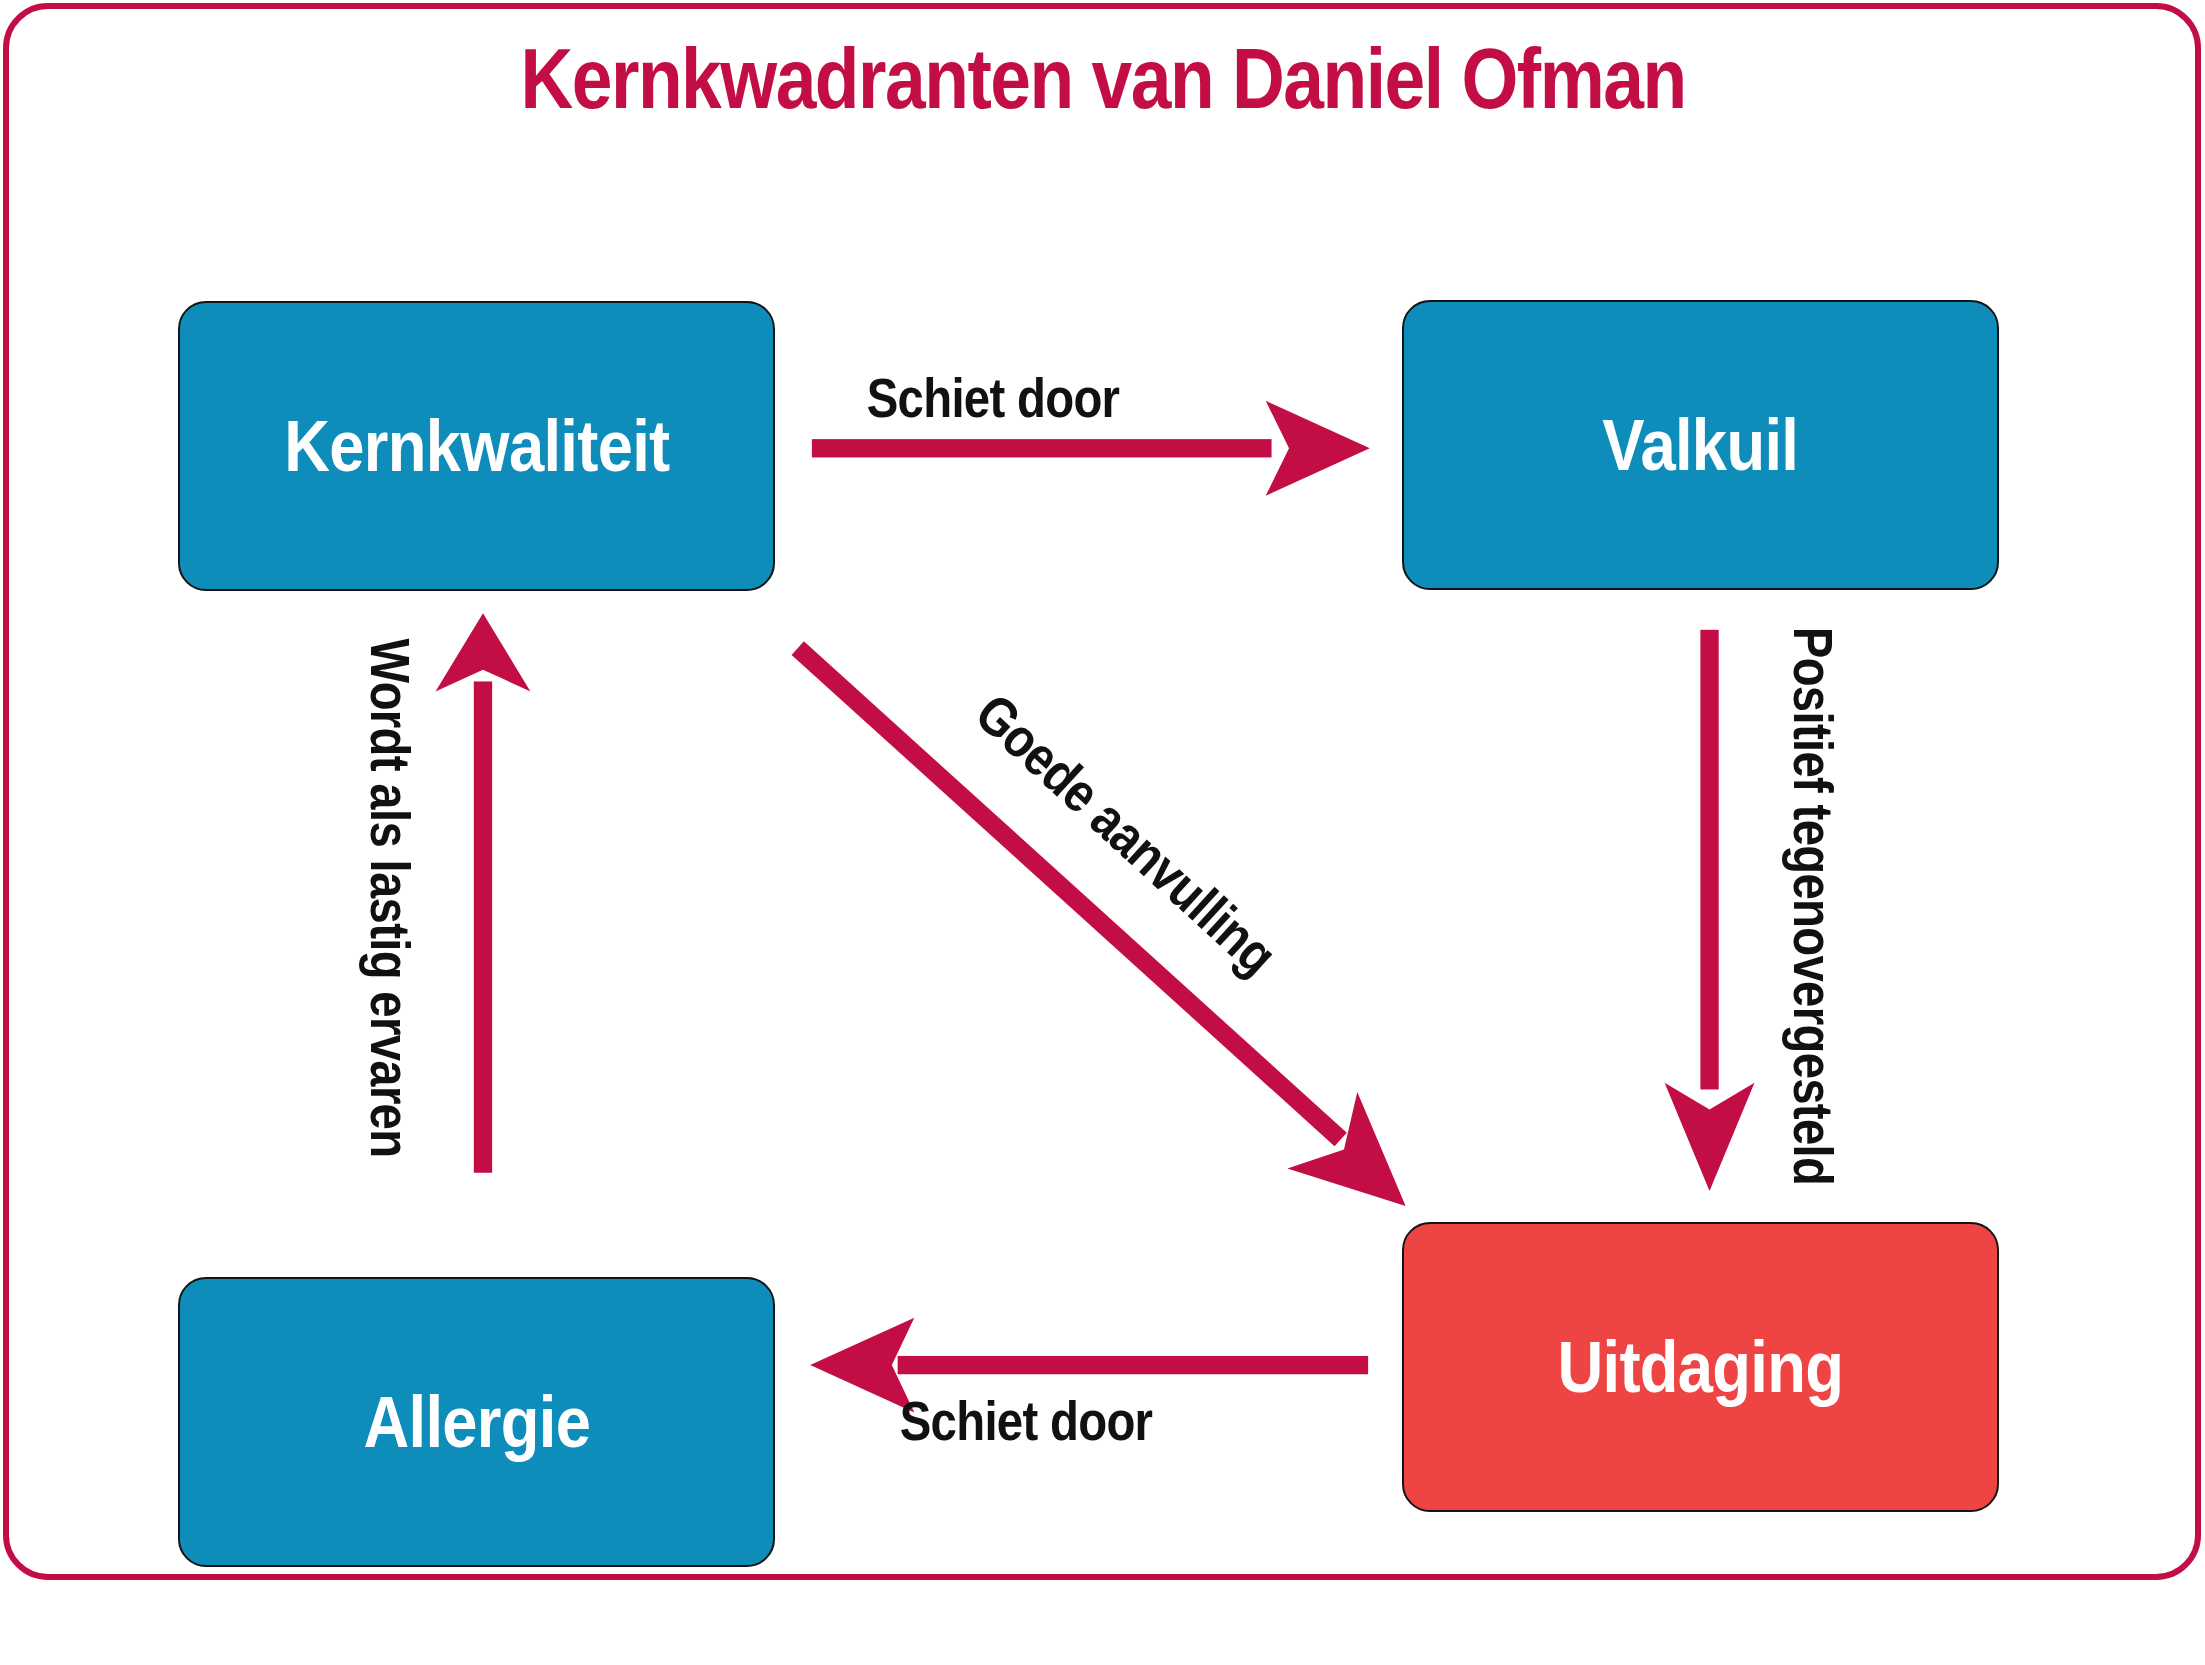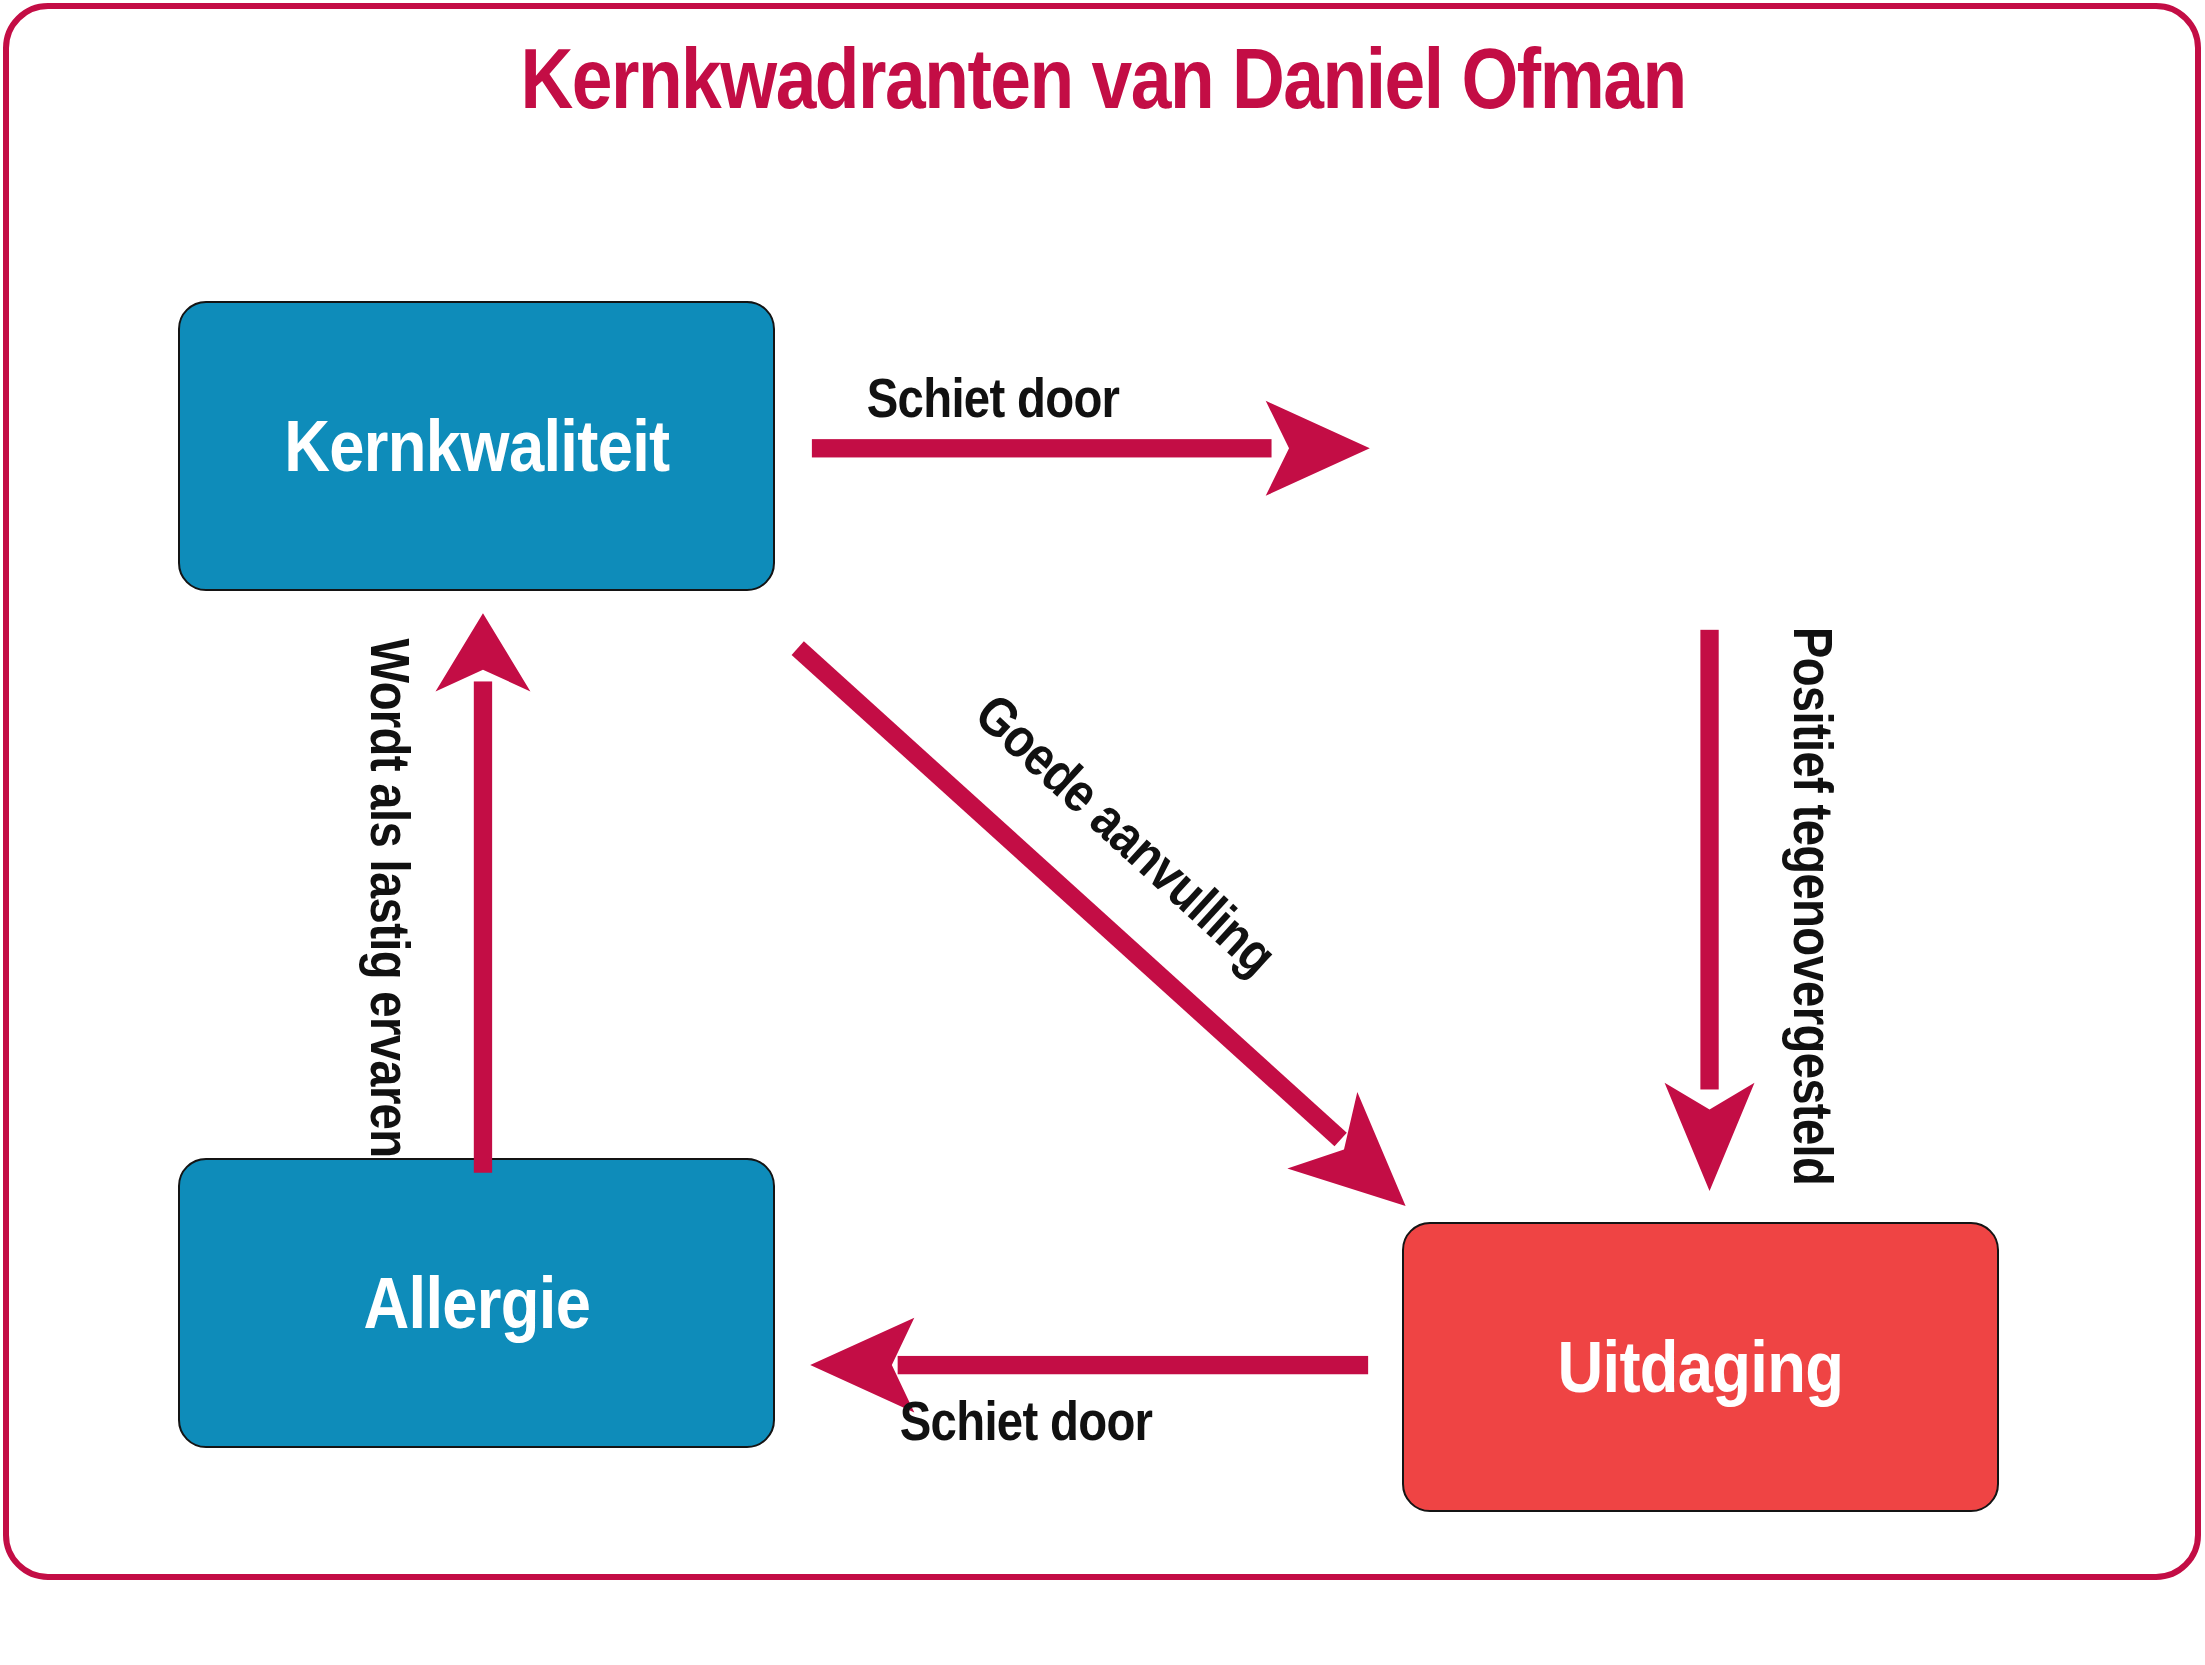--- a/index.html
+++ b/index.html
@@ -38,21 +38,21 @@
   .box-label{
     color:#ffffff;
     font-size:72px;
     font-weight:bold;
     letter-spacing:-0.8px;
     transform:scaleX(0.88);
     white-space:nowrap;
   }
   #box-kernkwaliteit{left:178px;top:301px;}
   #box-valkuil{left:1402px;top:300px;}
-  #box-allergie{left:178px;top:1158px;}
+  #box-allergie{left:178px;top:1277px;}
   #box-uitdaging{left:1402px;top:1222px;}
   svg.arrows{position:absolute;left:0;top:0;}
   .flow-label{
     position:absolute;
     font-size:55px;
     font-weight:bold;
     white-space:nowrap;
     letter-spacing:-0.8px;
   }
   .flow-label.h{transform:translateX(-50%) scaleX(0.86);}
@@ -70,20 +70,23 @@
 <div id="canvas">
 
   <div class="outer-border" style="border-color: rgb(195, 13, 69);"></div>
 
   <div class="title" style="color: rgb(195, 13, 69);">Kernkwadranten van Daniel Ofman</div>
 
   <div class="box" id="box-kernkwaliteit" style="background: rgb(14, 140, 186); border-color: rgb(20, 20, 20);">
     <span class="box-label" style="color: rgb(255, 255, 255);">Kernkwaliteit</span>
   </div>
 
+  <div class="box" id="box-valkuil" style="background: rgb(14, 140, 186); border-color: rgb(20, 20, 20);">
+    <span class="box-label" style="color: rgb(255, 255, 255);">Valkuil</span>
+  </div>
 
   <div class="box" id="box-allergie" style="background: rgb(14, 140, 186); border-color: rgb(20, 20, 20);">
     <span class="box-label" style="color: rgb(255, 255, 255);">Allergie</span>
   </div>
 
   <div class="box" id="box-uitdaging" style="background: #ef4444; border-color: rgb(20, 20, 20);">
     <span class="box-label" style="color: rgb(255, 255, 255);">Uitdaging</span>
   </div>
 
   <svg class="arrows" width="2205" height="1666" viewBox="0 0 2648 2000">

